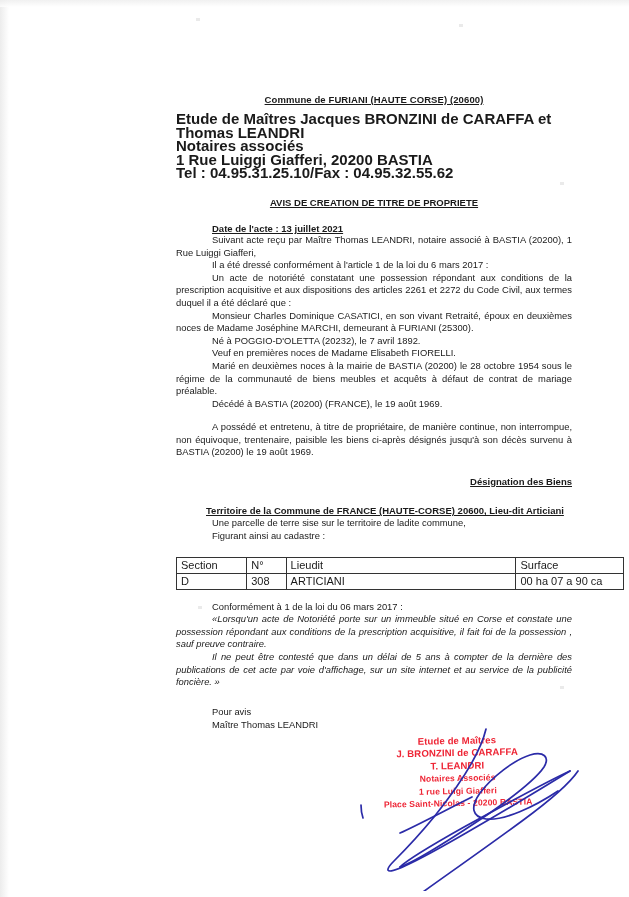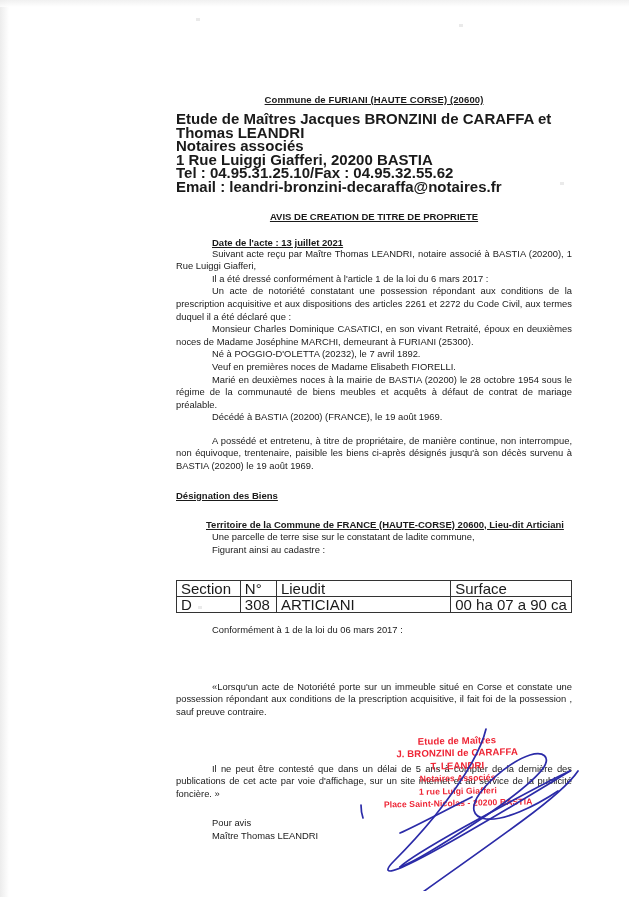--- a/index.html
+++ b/index.html
@@ -86,59 +86,59 @@
     text-align: justify;
     text-justify: inter-word;
   }
   p.ind { text-indent: 36px; }
   p.gap { margin-top: 11px; }
 
   .section-title {
     margin-top: 17px;
     font-size: 9.5px;
     font-weight: bold;
-    text-align: left;
+    text-align: right;
   }
   .section-title span { text-decoration: underline; }
 
   .territoire {
     margin-top: 17px;
     font-size: 9.5px;
     font-weight: bold;
     text-align: justify;
     line-height: 13.4px;
     text-indent: 30px;
   }
   .territoire span { text-decoration: underline; }
 
   .figurant {
     margin-top: 11px;
     text-indent: 36px;
   }
 
   table.cadastre {
-    margin-top: 24px;
+    margin-top: 14px;
     border-collapse: collapse;
-    width: 396px;
-    font-size: 15px;
+    width: 448px;
+    font-size: 11px;
   }
   table.cadastre td {
     border: 1px solid #333333;
     padding: 1px 4px;
     height: 13px;
     line-height: 13px;
     white-space: nowrap;
   }
   td.c-section { width: 57px; }
   td.c-num     { width: 28px; }
   td.c-lieudit { width: 207px; }
   td.c-surface { width: 92px; }
 
   p.italic {
-    margin-top: 44px;
+    font-style: italic;
   }
 
   .pour-avis {
     margin-top: 16px;
     font-size: 9.4px;
     line-height: 13px;
     padding-left: 36px;
   }
 
   
@@ -189,42 +189,41 @@
 
   <div class="content">
 
     <div class="commune-title"><span>Commune de FURIANI (HAUTE CORSE) (20600)</span></div>
 
     <div class="etude-block">
       <div>Etude de Maîtres Jacques BRONZINI de CARAFFA et Thomas LEANDRI</div>
       <div>Notaires associés</div>
       <div>1 Rue Luiggi Giafferi, 20200 BASTIA</div>
       <div>Tel : 04.95.31.25.10/Fax : 04.95.32.55.62</div>
-      <div>Email : leandri-bronzini-decaraffa@notaires.fr</div>
     </div>
 
     <div class="avis-title"><span>AVIS DE CREATION DE TITRE DE PROPRIETE</span></div>
 
     <div class="date-acte"><span>Date de l'acte : 13 juillet 2021</span></div>
 
     <p class="body ind">Suivant acte reçu par Maître Thomas LEANDRI, notaire associé à BASTIA (20200), 1 Rue Luiggi Giafferi,</p>
     <p class="body ind">Il a été dressé conformément à l'article 1 de la loi du 6 mars 2017 :</p>
     <p class="body ind">Un acte de notoriété constatant une possession répondant aux conditions de la prescription acquisitive et aux dispositions des articles 2261 et 2272 du Code Civil, aux termes duquel il a été déclaré que :</p>
     <p class="body ind">Monsieur Charles Dominique CASATICI, en son vivant Retraité, époux en deuxièmes noces de Madame Joséphine MARCHI, demeurant à FURIANI (25300).</p>
     <p class="body ind">Né à POGGIO-D'OLETTA (20232), le 7 avril 1892.</p>
     <p class="body ind">Veuf en premières noces de Madame Elisabeth FIORELLI.</p>
     <p class="body ind">Marié en deuxièmes noces à la mairie de BASTIA (20200) le 28 octobre 1954 sous le régime de la communauté de biens meubles et acquêts à défaut de contrat de mariage préalable.</p>
     <p class="body ind">Décédé à BASTIA (20200) (FRANCE), le 19 août 1969.</p>
     <p class="body ind gap">A possédé et entretenu, à titre de propriétaire, de manière continue, non interrompue, non équivoque, trentenaire, paisible les biens ci-après désignés jusqu'à son décès survenu à BASTIA (20200) le 19 août 1969.</p>
 
     <div class="section-title"><span>Désignation des Biens</span></div>
 
     <div class="territoire"><span>Territoire de la Commune de FRANCE (HAUTE-CORSE) 20600, Lieu-dit Articiani</span></div>
 
-    <p class="body ind">Une parcelle de terre sise sur le constatant de ladite commune,</p>
+    <p class="body ind">Une parcelle de terre sise sur le territoire de ladite commune,</p>
 
     <p class="body figurant">Figurant ainsi au cadastre :</p>
 
     <table class="cadastre">
       <tbody>
         <tr>
           <td class="c-section">Section</td>
           <td class="c-num">N°</td>
           <td class="c-lieudit">Lieudit</td>
           <td class="c-surface">Surface</td>

